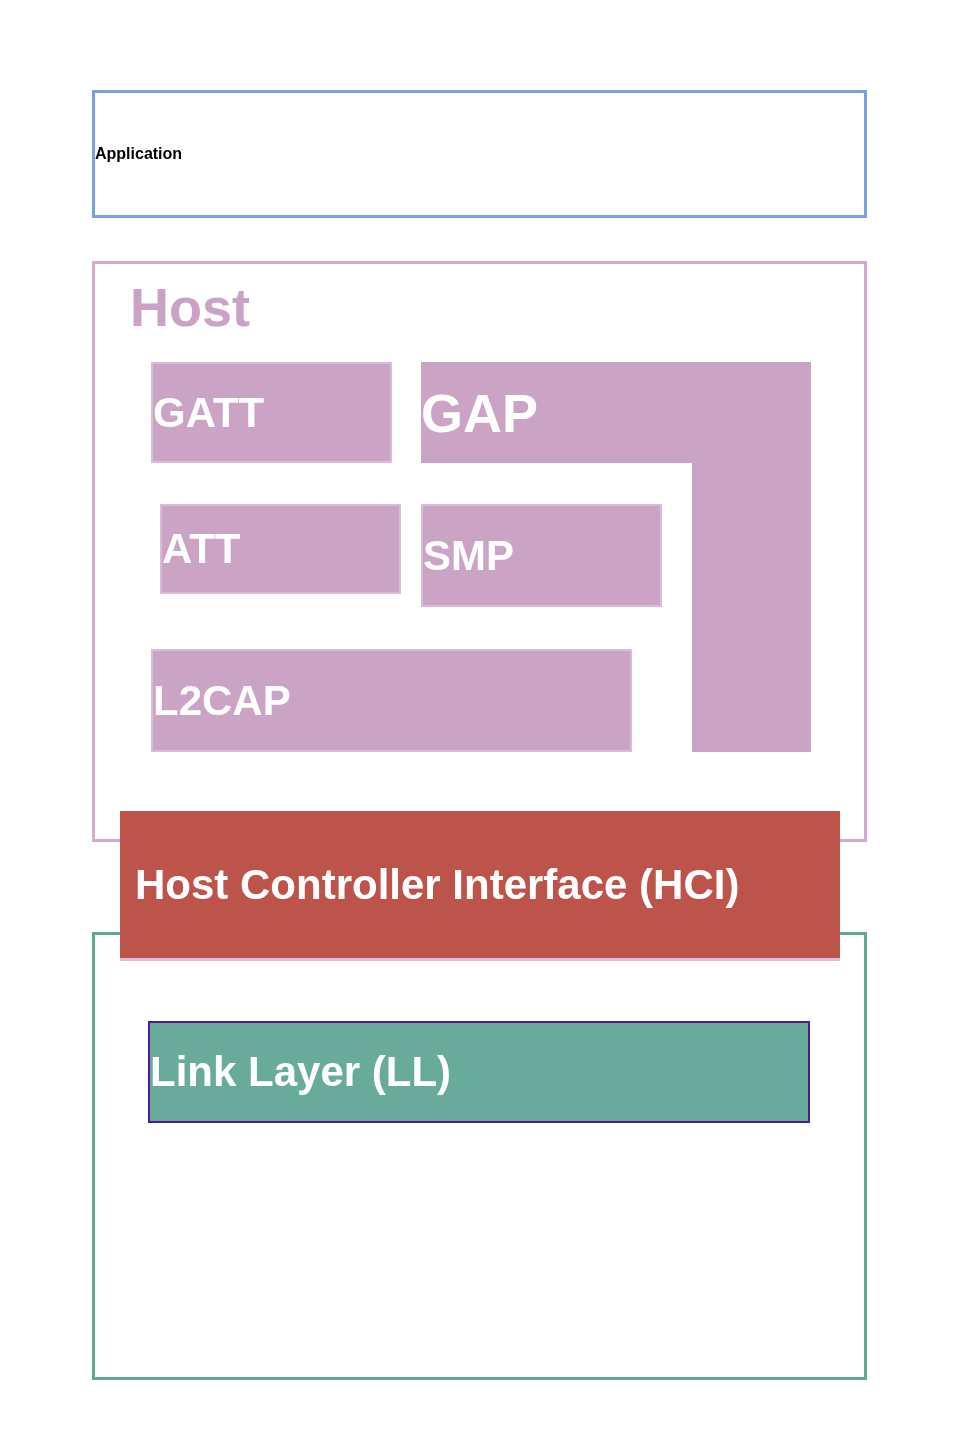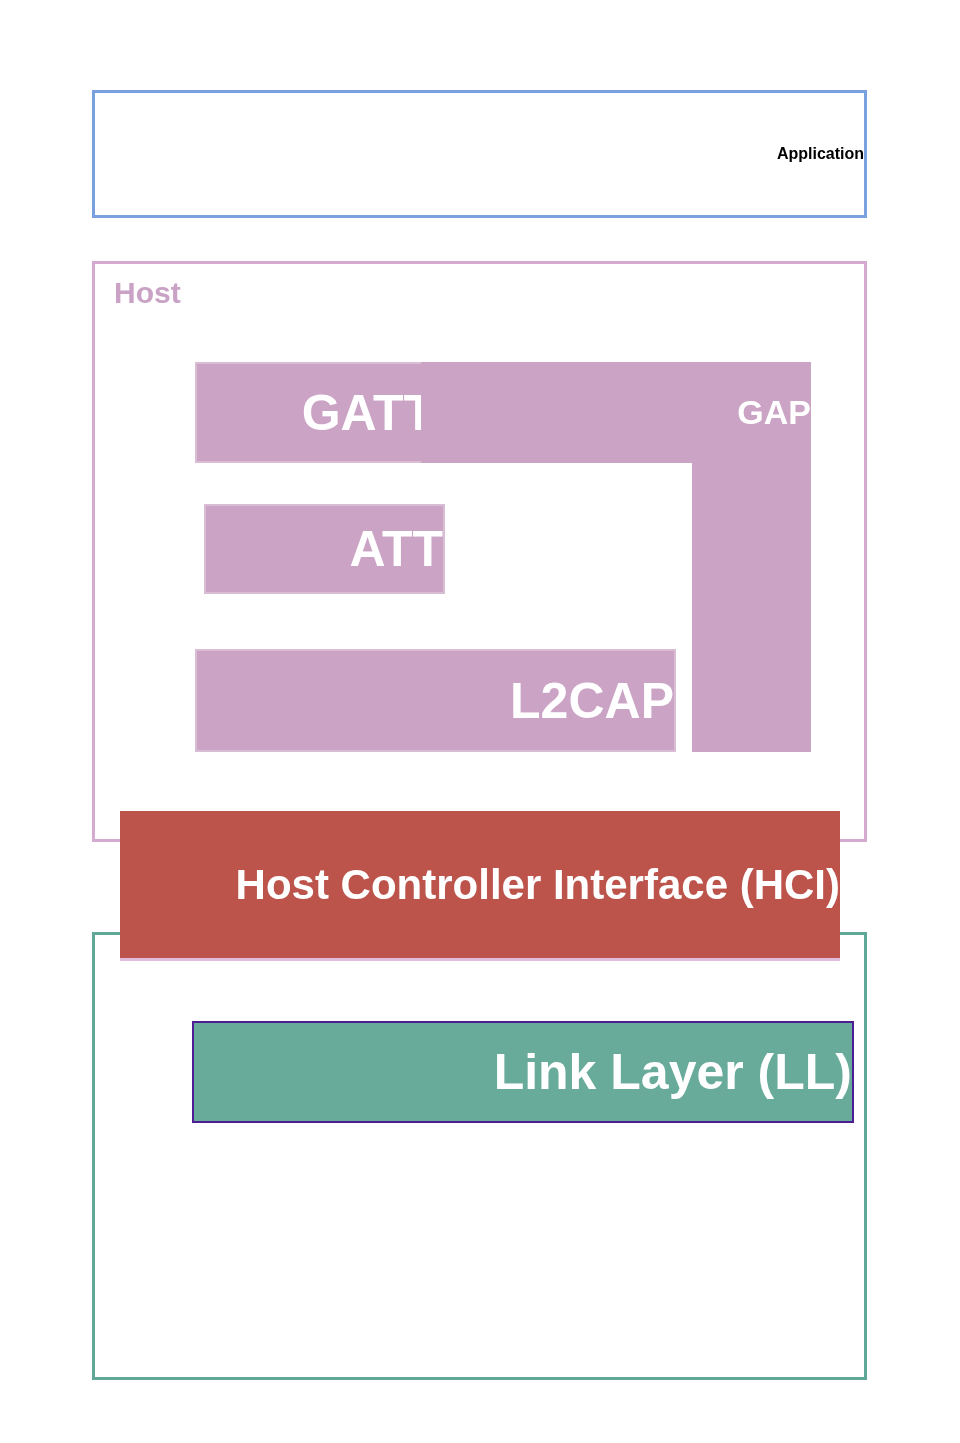--- a/index.html
+++ b/index.html
@@ -6,87 +6,87 @@
   .canvas {
     position: relative;
     width: 960px;
     height: 1443px;
     background: #ffffff;
     font-family: "Liberation Sans", sans-serif;
     font-weight: bold;
     overflow: hidden;
   }
   .abs { position: absolute; box-sizing: border-box; }
-  .center { display: flex; align-items: center; justify-content: flex-end; }
+  .center { display: flex; align-items: center; justify-content: flex-start; }
 
   
   .app-box {
     left: 92px; top: 90px; width: 775px; height: 128px;
     border: 3px solid #7ba0de;
     z-index: 1;
   }
 
   .host-box {
     left: 92px; top: 261px; width: 775px; height: 581px;
     border: 3px solid #d5aad0;
     z-index: 1;
   }
   .host-label {
-    left: 114px; top: 276px;
-    color: #c9a2c6; font-size: 30px;
+    left: 130px; top: 276px;
+    color: #c9a2c6; font-size: 54px;
     z-index: 2;
     text-align: right;
   }
 
   .controller-box {
     left: 92px; top: 932px; width: 775px; height: 448px;
     border: 3px solid #5fa897;
     z-index: 1;
   }
   .controller-label {
     left: 130px; top: 1306px;
     color: #57a293; font-size: 42px;
     z-index: 2;
   }
 
   
   .block {
     color: #ffffff;
-    font-size: 50px;
+    font-size: 42px;
     z-index: 3;
-    margin-left: 44px;
   }
   .pink {
     background: #cba3c5;
     border: 2px solid #d8bdd4;
   }
   .gatt  { left: 151px; top: 362px; width: 241px; height: 101px; }
   .att   { left: 160px; top: 504px; width: 241px; height: 90px; }
   .smp   { left: 421px; top: 504px; width: 241px; height: 103px; }
   .l2cap { left: 151px; top: 649px; width: 481px; height: 103px; }
 
   
   .gap-shape {
     left: 421px; top: 362px; width: 390px; height: 390px;
     background: #cba3c5;
     clip-path: polygon(0 0, 390px 0, 390px 390px, 271px 390px, 271px 101px, 0 101px);
     z-index: 3;
   }
   .gap-labelband {
     position: absolute; left: 0; top: 0; width: 100%; height: 101px;
-    color: #ffffff; font-size: 34px;
+    color: #ffffff; font-size: 54px;
   }
 
   
   .hci {
     left: 120px; top: 811px; width: 720px; height: 150px;
     background: #bd544c;
     border-bottom: 3px solid #e2bcda;
     color: #ffffff; font-size: 42px;
     z-index: 4;
+    padding-left: 15px;
   }
 
   
   .teal {
     background: #68ab9b;
     border: 2px solid #4c1d95;
   }
   .ll  { left: 148px; top: 1021px; width: 662px; height: 102px; }
   .phy { left: 148px; top: 1171px; width: 662px; height: 102px; }
 </style>
@@ -109,20 +109,23 @@
   <div class="abs gap-shape">
     <div class="center gap-labelband">
       <span>GAP</span>
     </div>
   </div>
 
   <div class="abs center block pink att">
     <span>ATT</span>
   </div>
 
+  <div class="abs center block pink smp">
+    <span>SMP</span>
+  </div>
 
   <div class="abs center block pink l2cap">
     <span>L2CAP</span>
   </div>
 
   <div class="abs center hci">
     <span>Host Controller Interface (HCI)</span>
   </div>
 
   <div class="abs controller-box"></div>

